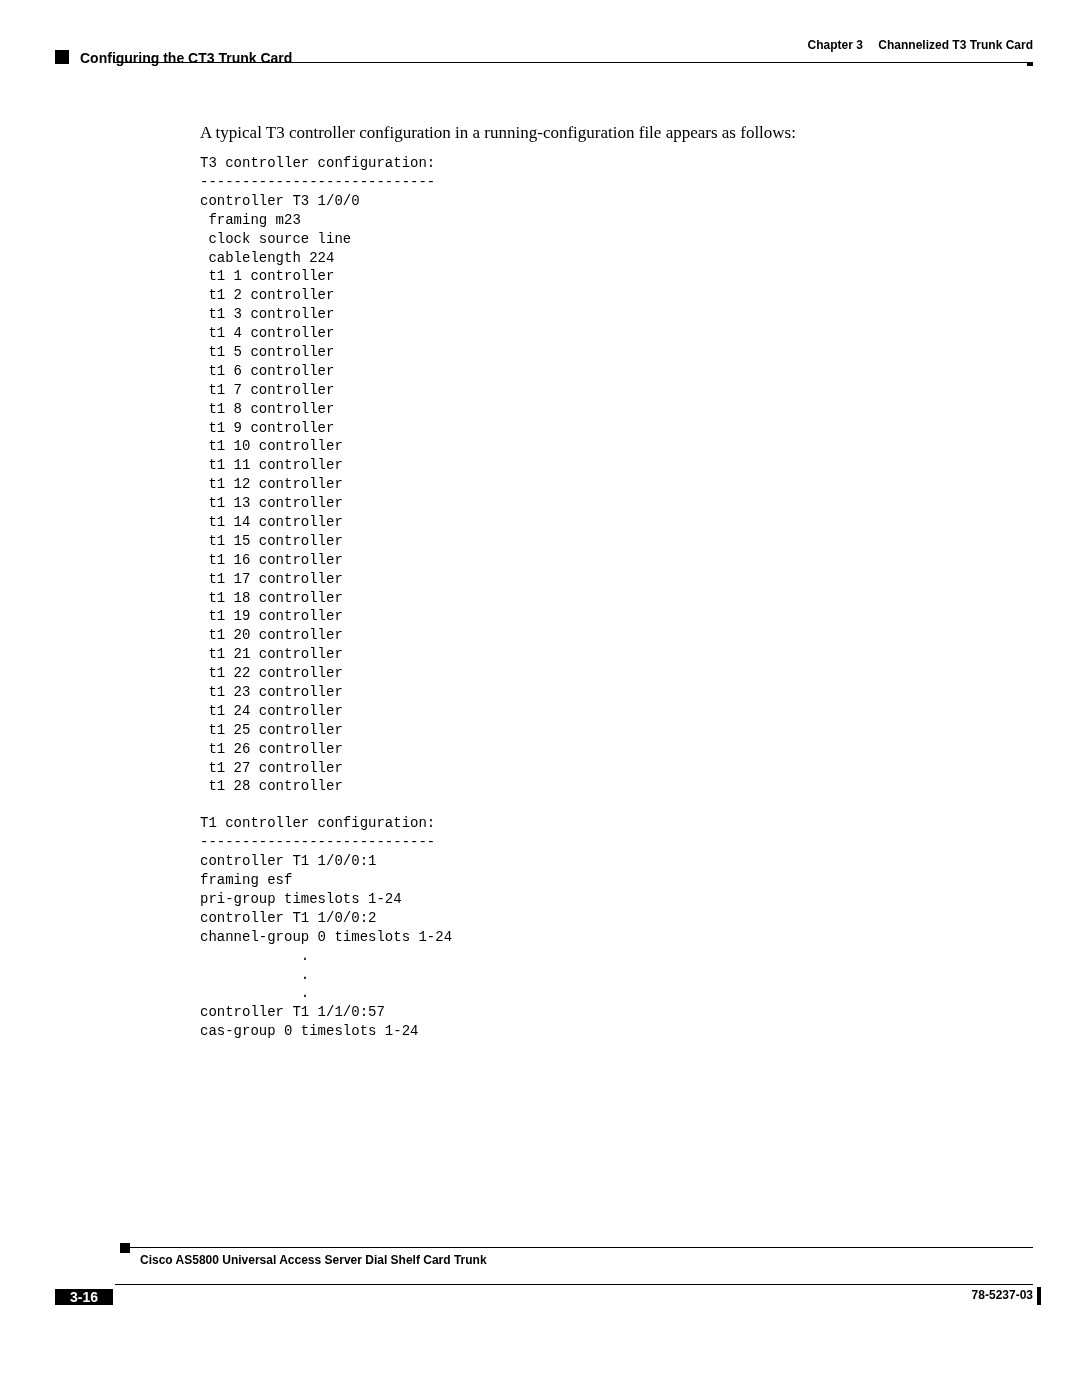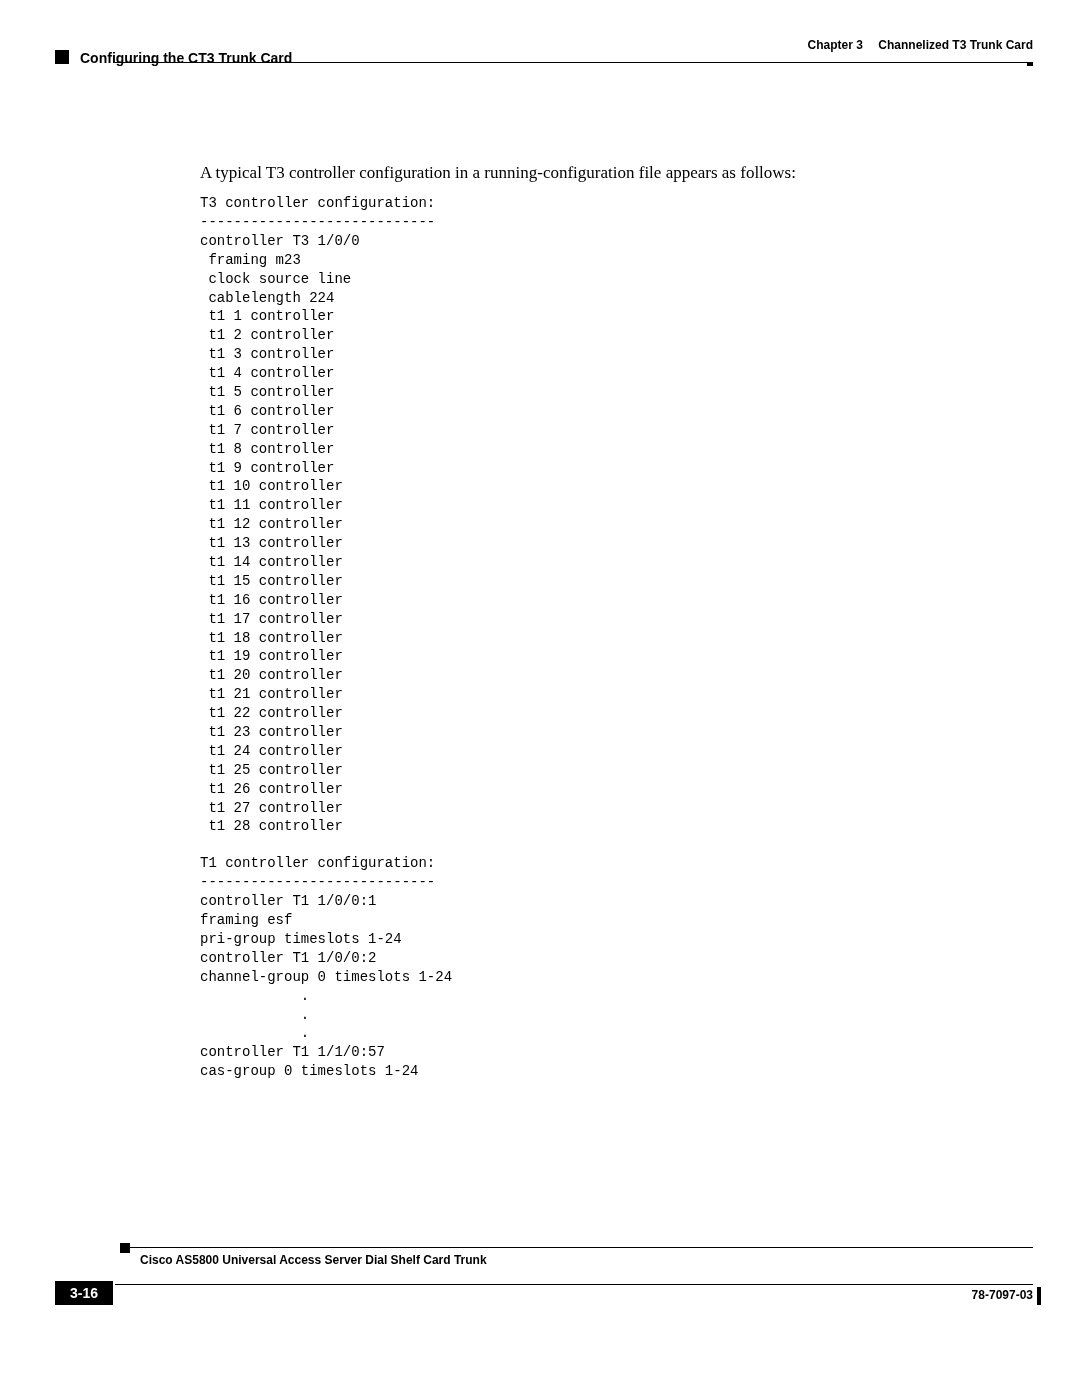--- a/index.html
+++ b/index.html
@@ -58,21 +58,20 @@
     left: 80px;
     font-family: Arial, Helvetica, sans-serif;
     font-size: 14px;
     font-weight: bold;
   }
   .body {
     position: absolute;
     top: 122px;
     left: 200px;
     right: 100px;
-    margin-top: 40px;
   }
   .para {
     font-size: 17px;
     line-height: 1.3;
     margin: 0 0 10px 0;
   }
   .code {
     font-family: "Courier New", Courier, monospace;
     font-size: 14px;
     line-height: 1.35;
@@ -106,21 +105,21 @@
     top: 6px;
     font-family: Arial, Helvetica, sans-serif;
     font-size: 12px;
     font-weight: bold;
   }
   .page-num-box {
     position: absolute;
     left: 0;
     bottom: -58px;
     width: 58px;
-    height: 24px;
+    height: 16px;
     background: #000;
     color: #fff;
     font-family: Arial, Helvetica, sans-serif;
     font-size: 14px;
     font-weight: bold;
     display: flex;
     align-items: center;
     justify-content: center;
   }
   .footer-right {
@@ -213,17 +212,17 @@
 controller T1 1/1/0:57
 cas-group 0 timeslots 1-24</div>
   </div>
 
   <div class="footer">
     <div class="footer-rule"></div>
     <div class="footer-rule-box"></div>
     <div class="footer-title">Cisco AS5800 Universal Access Server Dial Shelf Card Trunk</div>
     <div class="footer-mid-rule"></div>
     <div class="page-num-box">3-16</div>
-    <div class="footer-right">78-7097-03</div>
+    <div class="footer-right">78-5237-03</div>
     <div class="footer-right-bar"></div>
   </div>
 
 </div>
 
 </body></html>

